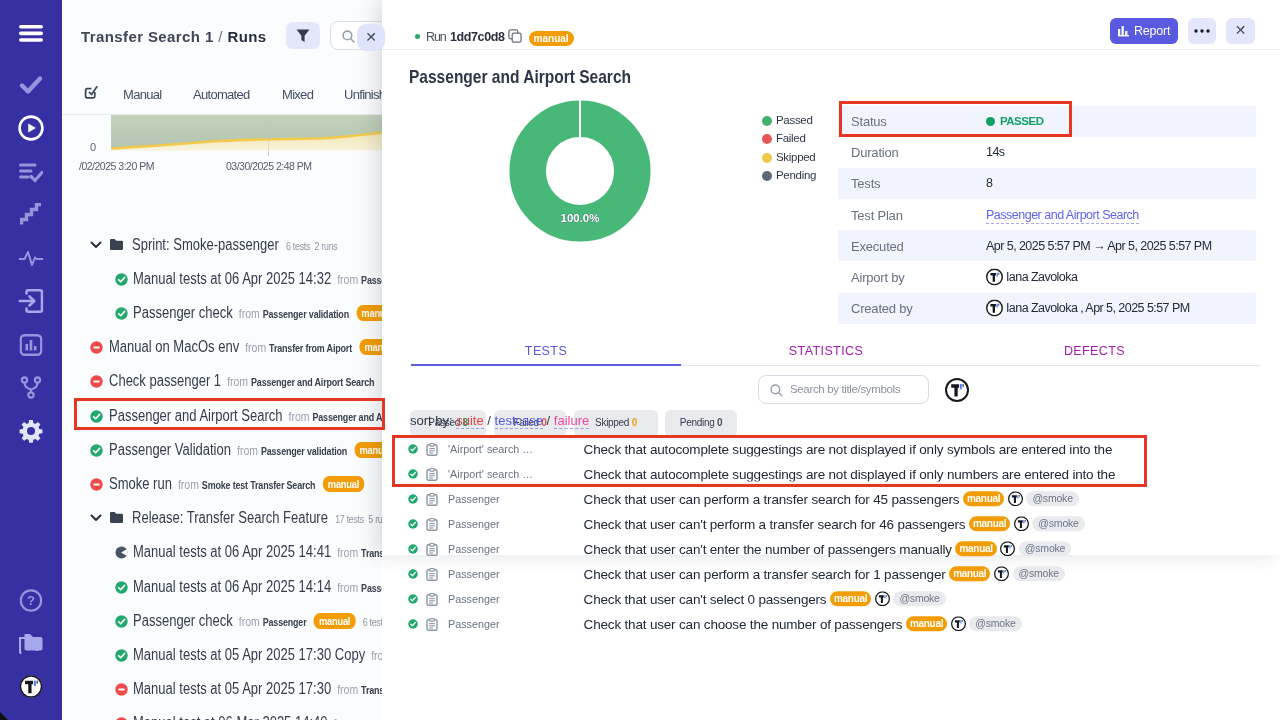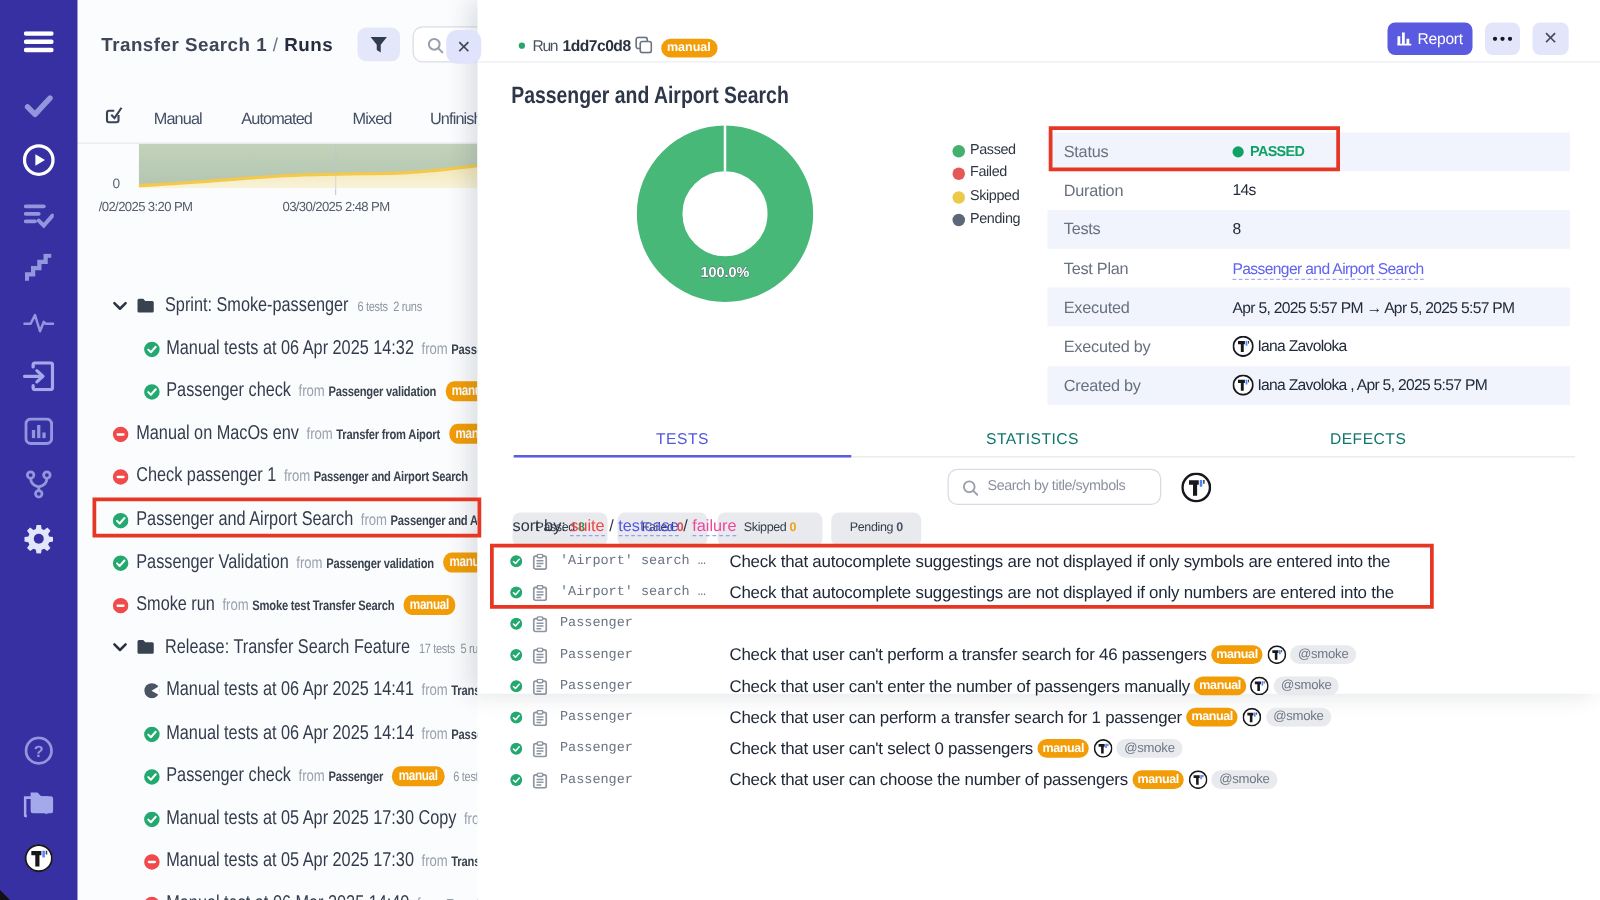--- a/index.html
+++ b/index.html
@@ -31,27 +31,27 @@
 
 #ov { position:absolute; left:382px; top:0; width:898px; height:555px; background:#fff; box-shadow:-7px 0 18px rgba(30,40,60,.14); }
 #ovhead { position:absolute; left:0; top:0; width:898px; height:50px; border-bottom:1px solid #ebedf1; }
 #ovtitle { position:absolute; left:27px; top:66px; font-size:19px; font-weight:700; color:#2e3749; transform:scaleX(0.817); transform-origin:0 0; white-space:nowrap; }
 
 .irow { position:absolute; left:456px; width:418px; height:31.2px; }
 .irow.alt { background:#f1f4fd; }
 .irow .lab { position:absolute; left:13px; top:50%; transform:translateY(-50%); font-size:13px; color:#68717f; letter-spacing:-0.2px; }
 .irow .val { position:absolute; left:148px; top:50%; transform:translateY(-50%); font-size:12.5px; color:#222b3a; white-space:nowrap; letter-spacing:-0.55px; }
 
-.btab { position:absolute; top:344px; width:283px; text-align:center; font-size:12.5px; letter-spacing:.4px; color:#0f766e; }
+.btab { position:absolute; top:344px; width:283px; text-align:center; font-size:12.5px; letter-spacing:.4px; color:#a21caf; }
 
 .chip { position:absolute; top:376.3px; height:26.3px; background:#e9eaee; border-radius:6px; font-size:10px; color:#333c4b; line-height:26.3px; text-align:center; letter-spacing:-0.3px;margin-top:34px; }
 .chip b { font-weight:700; }
 
 .lrow { position:absolute; left:0; width:898px; height:25px; }
-.lrow .mono { position:absolute; left:66px; top:50%; transform:translateY(-50%); font-family:Liberation Mono, monospace; font-size:10.8px; color:#6a7383; white-space:pre; }
+.lrow .mono { position:absolute; left:66px; top:50%; transform:translateY(-50%); font-family:Liberation Sans, sans-serif; font-size:10.8px; color:#6a7383; white-space:pre; }
 .lrow .desc { position:absolute; left:201.6px; top:50%; transform:translateY(-50%); font-size:13.5px; color:#202938; white-space:nowrap; letter-spacing:-0.18px; }
 .smoke { display:inline-block; background:#e8eaee; color:#6e7785; font-size:10.5px; line-height:15px; padding:0 6px; border-radius:8px; letter-spacing:-0.2px; }
 .redbox { position:absolute; border:3px solid #e63725; z-index:50; }
 </style>
 </head>
 <body>
 <div id="page">
   <div id="lpanel">
     <div id="ltitle"><span style="color:#3e4657;">Transfer Search 1</span><span class="sl"> / </span><span class="runs">Runs</span></div>
     <div id="fbtn">
@@ -261,21 +261,21 @@
       </div>
     <div class="irow" style="top:199.09999999999997px">
         <div class="lab">Test Plan</div>
         <div class="val"><span style="color:#5f63ee;border-bottom:1px dashed #a9abf2;padding-bottom:1px;letter-spacing:-0.5px">Passenger and Airport Search</span></div>
       </div>
     <div class="irow alt" style="top:230.29999999999995px">
         <div class="lab">Executed</div>
         <div class="val">Apr 5, 2025 5:57 PM → Apr 5, 2025 5:57 PM</div>
       </div>
     <div class="irow" style="top:261.49999999999994px">
-        <div class="lab">Executed by</div>
+        <div class="lab">Airport by</div>
         <div class="val"><svg width="17px" height="17px" viewBox="0 0 24 24" style="vertical-align:-4.5px">
             <circle cx="12" cy="12" r="11" fill="#fff" stroke="#16181d" stroke-width="2"></circle>
             <path d="M6.2 6.2 H14 V9.8 H12.7 V18.6 H9.4 V9.8 H6.2 Z" fill="#16181d"></path>
             <rect x="14.8" y="6" width="2" height="5.4" fill="#4f83f7"></rect>
             <rect x="17.5" y="6" width="1.2" height="3" fill="#3d3f45"></rect>
           </svg> Iana Zavoloka</div>
       </div>
     <div class="irow alt" style="top:292.69999999999993px">
         <div class="lab">Created by</div>
         <div class="val"><svg width="17px" height="17px" viewBox="0 0 24 24" style="vertical-align:-4.5px">
@@ -350,20 +350,26 @@
         <svg style="position:absolute;left:44.3px;top:50%;margin-top:-6px" width="12" height="13" viewBox="0 0 12 13">
           <rect x="1" y="1.8" width="10" height="10.4" rx="1.5" fill="none" stroke="#8d95a3" stroke-width="1.4"></rect>
           <rect x="3.8" y="0.4" width="4.4" height="2.8" rx="1" fill="#fff" stroke="#8d95a3" stroke-width="1.2"></rect>
           <g stroke="#8d95a3" stroke-width="1.1">
             <path d="M3.2 5.6 H8.8"></path>
             <path d="M3.2 7.8 H8.8"></path>
             <path d="M3.2 10 H7"></path>
           </g>
         </svg>
         <div class="mono">Passenger</div>
+        <div class="desc">Check that user can perform a transfer search for 45 passengers <span class="opill" style="vertical-align:1.5px">manual</span> <svg width="15px" height="15px" viewBox="0 0 24 24" style="vertical-align:-3px">
+            <circle cx="12" cy="12" r="11" fill="#fff" stroke="#16181d" stroke-width="2"></circle>
+            <path d="M6.2 6.2 H14 V9.8 H12.7 V18.6 H9.4 V9.8 H6.2 Z" fill="#16181d"></path>
+            <rect x="14.8" y="6" width="2" height="5.4" fill="#4f83f7"></rect>
+            <rect x="17.5" y="6" width="1.2" height="3" fill="#3d3f45"></rect>
+          </svg> <span class="smoke" style="vertical-align:1.5px">@smoke</span></div>
       </div>
     <div class="lrow" style="top:511.4px">
         <svg style="position:absolute;left:26.3px;top:50%;margin-top:-5px" width="10" height="10" viewBox="0 0 13 13">
           <circle cx="6.5" cy="6.5" r="6.2" fill="#23a96f"></circle>
           <path d="M3.6 6.7 L5.7 8.8 L9.6 4.4" fill="none" stroke="#fff" stroke-width="1.6" stroke-linecap="round" stroke-linejoin="round"></path>
         </svg>
         <svg style="position:absolute;left:44.3px;top:50%;margin-top:-6px" width="12" height="13" viewBox="0 0 12 13">
           <rect x="1" y="1.8" width="10" height="10.4" rx="1.5" fill="none" stroke="#8d95a3" stroke-width="1.4"></rect>
           <rect x="3.8" y="0.4" width="4.4" height="2.8" rx="1" fill="#fff" stroke="#8d95a3" stroke-width="1.2"></rect>
           <g stroke="#8d95a3" stroke-width="1.1">

